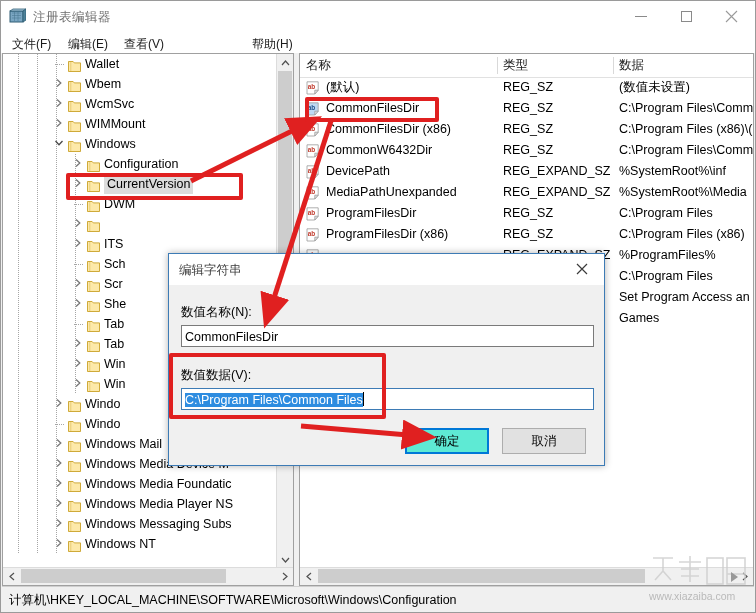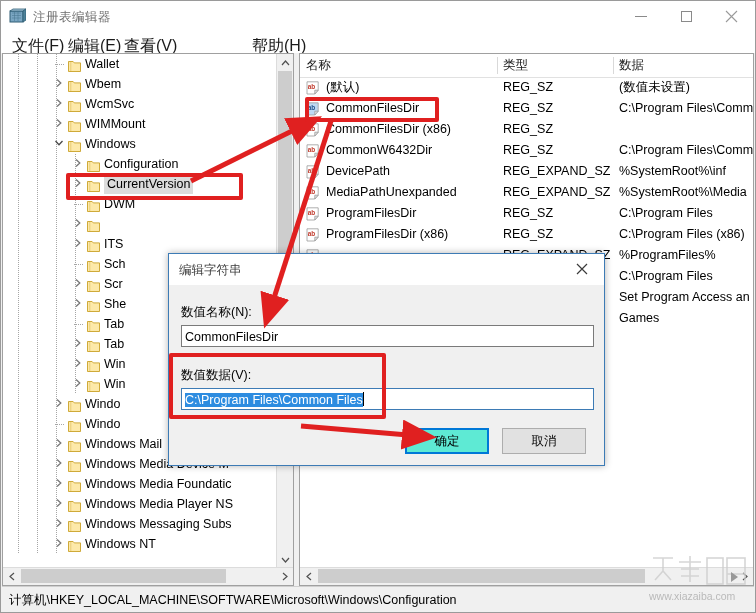--- a/index.html
+++ b/index.html
@@ -16,21 +16,21 @@
   .tb-icon{position:absolute;left:8px;top:7px;width:17px;height:17px;}
   .tb-title{position:absolute;left:32px;top:8px;font-size:12.5px;color:#6d6d6d;letter-spacing:.5px;}
   .winbtn{position:absolute;top:0;width:45px;height:30px;cursor:default;}
   .wb-min{right:91px;}
   .wb-max{right:46px;}
   .wb-close{right:1px;}
   .gl{position:absolute;background:#8a8a8a;}
 
   
   .menubar{position:absolute;left:0;top:31px;width:754px;height:21px;background:#ffffff;}
-  .menu-item{position:absolute;top:3px;font-size:16px;color:#1a1a1a;padding:1px 5px;cursor:default;white-space:nowrap;}
+  .menu-item{position:absolute;top:3px;font-size:12px;color:#1a1a1a;padding:1px 5px;cursor:default;white-space:nowrap;}
 
   
   .pane-wrap{position:absolute;left:1px;top:52px;width:752px;height:533px;background:#f0f0f0;}
   .tree-pane{position:absolute;left:0;top:0;width:292px;height:533px;background:#fff;border:1px solid #a0a0a0;box-sizing:border-box;overflow:hidden;}
   .list-pane{position:absolute;left:297px;top:0;width:455px;height:533px;background:#fff;border:1px solid #a0a0a0;box-sizing:border-box;overflow:hidden;}
 
   
   .tree-area{position:absolute;left:0;top:0;right:16px;bottom:17px;overflow:hidden;}
   .trow{position:relative;height:20px;line-height:20px;white-space:nowrap;font-size:12.5px;}
   .trow .lbl{position:absolute;top:0;font-size:12.5px;color:#000;}
@@ -561,20 +561,21 @@
             <span class="c-data">C:\Program Files\Comm</span>
           </div>
           <div class="lrow">
             <span class="abicon"><svg width="15" height="14" viewBox="0 0 15 14">
                 <path d="M1 .8 h11.2 v8.4 l-3.4 3.8 h-7.8 z" fill="#ffffff" stroke="#9a9a9a" stroke-width=".8"></path>
                 <path d="M12.2 9.2 h-3.4 v3.8 z" fill="#e8e8e8" stroke="#9a9a9a" stroke-width=".8"></path>
                 <text x="1.8" y="7.6" font-family="'Liberation Sans',sans-serif" font-size="6.4" font-weight="bold" fill="#c0392b">ab</text>
               </svg></span>
             <span class="c-name">CommonFilesDir (x86)</span>
             <span class="c-type">REG_SZ</span>
+            <span class="c-data">C:\Program Files (x86)\(</span>
           </div>
           <div class="lrow">
             <span class="abicon"><svg width="15" height="14" viewBox="0 0 15 14">
                 <path d="M1 .8 h11.2 v8.4 l-3.4 3.8 h-7.8 z" fill="#ffffff" stroke="#9a9a9a" stroke-width=".8"></path>
                 <path d="M12.2 9.2 h-3.4 v3.8 z" fill="#e8e8e8" stroke="#9a9a9a" stroke-width=".8"></path>
                 <text x="1.8" y="7.6" font-family="'Liberation Sans',sans-serif" font-size="6.4" font-weight="bold" fill="#c0392b">ab</text>
               </svg></span>
             <span class="c-name">CommonW6432Dir</span>
             <span class="c-type">REG_SZ</span>
             <span class="c-data">C:\Program Files\Comm</span>

